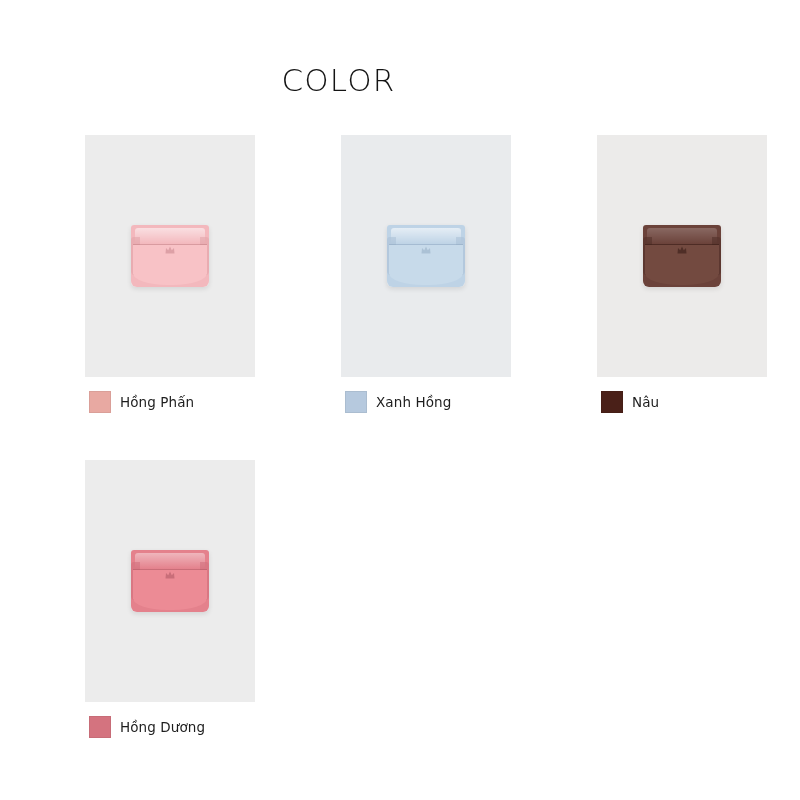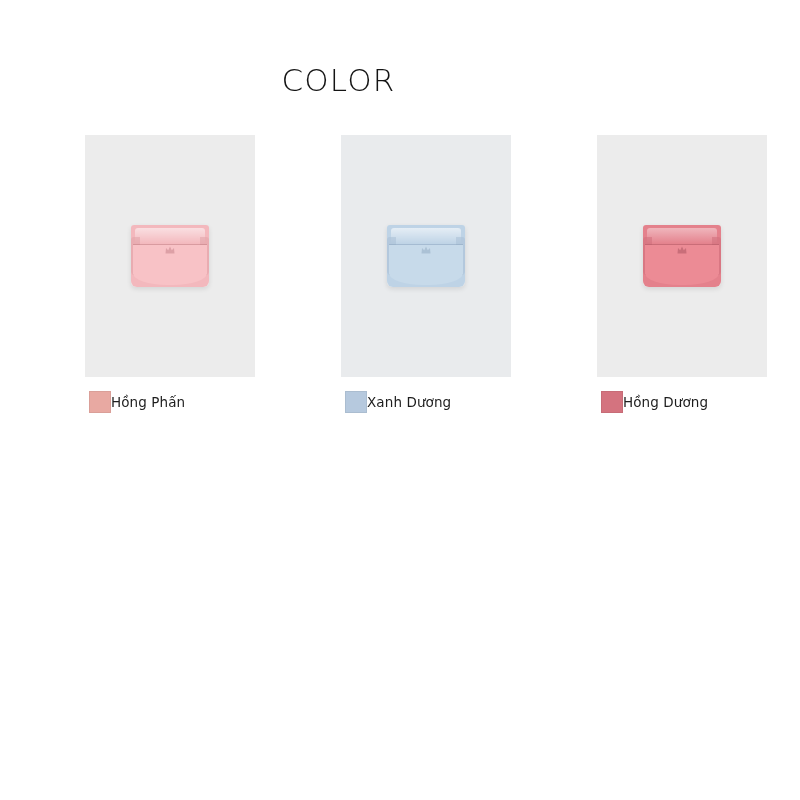--- a/index.html
+++ b/index.html
@@ -123,20 +123,21 @@
   }
   .wallet .emblem svg { display: block; width: 100%; height: 100%; }
 
   
   .swatch-row {
     position: absolute;
     left: 16px;
     top: 256px;
     display: flex;
     align-items: center;
+    gap: 9px;
     padding-left: 16px;
   }
   .swatch-chip {
     width: 22px;
     height: 22px;
     flex: 0 0 auto;
     border: 1px solid rgba(0,0,0,0.06);
     box-sizing: border-box;
   }
   .swatch-label {
@@ -185,24 +186,44 @@
         <div class="flap"></div>
         <div class="emblem" style="color: rgb(157, 180, 202);">
           <svg viewBox="0 0 22 18">
             <path d="M2 16 L3 5 L7.5 9.5 L11 2 L14.5 9.5 L19 5 L20 16 Z" fill="currentColor"></path>
           </svg>
         </div>
       </div>
     </div>
     <div class="swatch-row">
       <div class="swatch-chip" style="background: rgb(182, 201, 222);"></div>
-      <div class="swatch-label">Xanh Dương</div>
-    </div>
-  </div>
-
+      <div class="swatch-label">Xanh Hồng</div>
+    </div>
+  </div>
+
+  <div class="color-cell">
+    <div class="photo-plate tint-warm">
+      <div class="wallet" style="--c-back: #6b423a; --c-flap: #734a40; --c-sheen: rgba(255,255,255,0.20); --c-seam: rgba(58,30,24,0.60); --c-shadow: #512f28;">
+        <div class="back"></div>
+        <div class="sheen"></div>
+        <div class="gusset-l"></div>
+        <div class="gusset-r"></div>
+        <div class="flap"></div>
+        <div class="emblem" style="color: rgb(61, 32, 26);">
+          <svg viewBox="0 0 22 18">
+            <path d="M2 16 L3 5 L7.5 9.5 L11 2 L14.5 9.5 L19 5 L20 16 Z" fill="currentColor"></path>
+          </svg>
+        </div>
+      </div>
+    </div>
+    <div class="swatch-row">
+      <div class="swatch-chip" style="background: rgb(74, 32, 24);"></div>
+      <div class="swatch-label">Nâu</div>
+    </div>
+  </div>
 
 
   <div class="color-cell">
     <div class="photo-plate tint-rose">
       <div class="wallet" style="--c-back: #e4818c; --c-flap: #ec8b95; --c-sheen: rgba(255,255,255,0.42); --c-seam: rgba(170,85,95,0.45); --c-shadow: #cf6f7b;">
         <div class="back"></div>
         <div class="sheen"></div>
         <div class="gusset-l"></div>
         <div class="gusset-r"></div>
         <div class="flap"></div>

